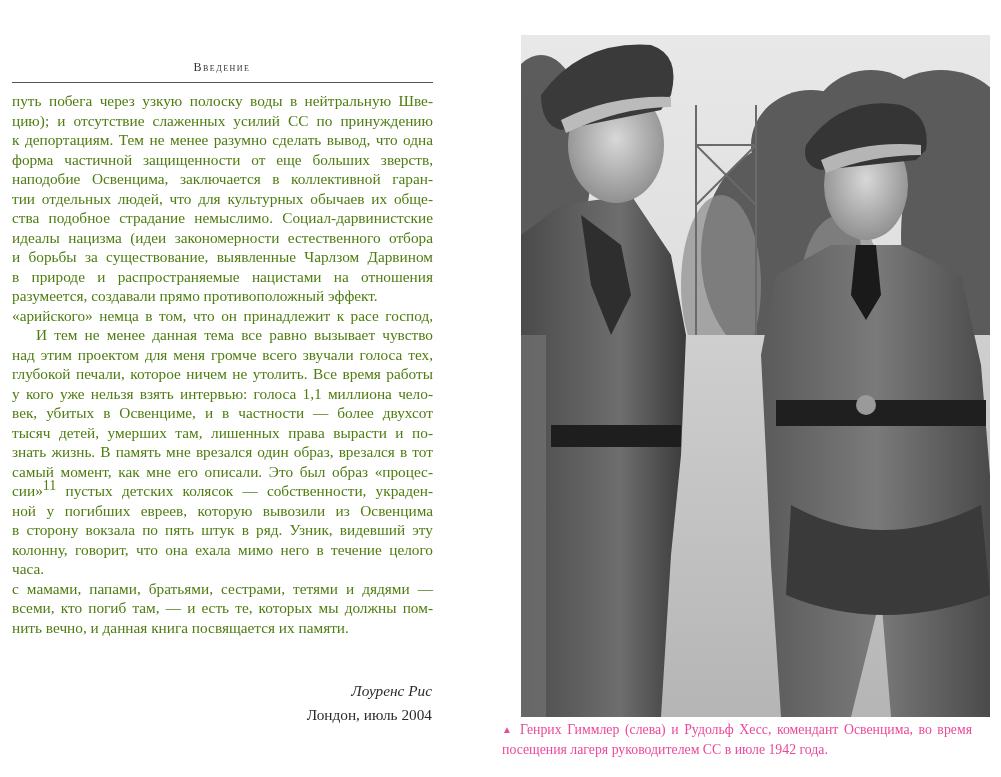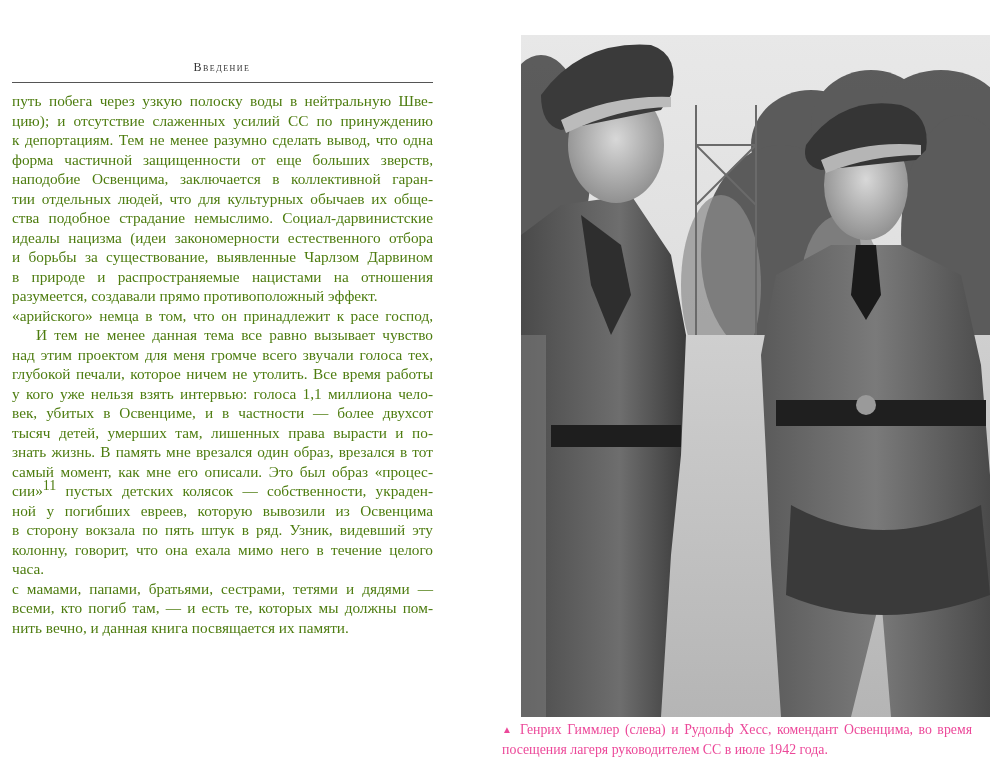--- a/index.html
+++ b/index.html
@@ -70,20 +70,24 @@
     <span class="line">ной у погибших евреев, которую вывозили из Освенцима</span>
     <span class="line">в сторону вокзала по пять штук в ряд. Узник, видевший эту</span>
     <span class="line">колонну, говорит, что она ехала мимо него в течение целого</span>
     <span class="line last">часа.</span>
 
     <span class="line">с мамами, папами, братьями, сестрами, тетями и дядями —</span>
     <span class="line">всеми, кто погиб там, — и есть те, которых мы должны пом-</span>
     <span class="line last">нить вечно, и данная книга посвящается их памяти.</span>
   </div>
 
+  <div class="signature">
+    <div class="author">Лоуренс Рис</div>
+    <div>Лондон, июль 2004</div>
+  </div>
 </div>
 
 <div class="photo-wrap">
   <svg width="469" height="682" viewBox="0 0 469 682">
     <defs>
       <linearGradient id="sky" x1="0" y1="0" x2="0" y2="1">
         <stop offset="0" stop-color="#e8e8e8"></stop>
         <stop offset="1" stop-color="#d0d0d0"></stop>
       </linearGradient>
       <linearGradient id="ground" x1="0" y1="0" x2="0" y2="1">

